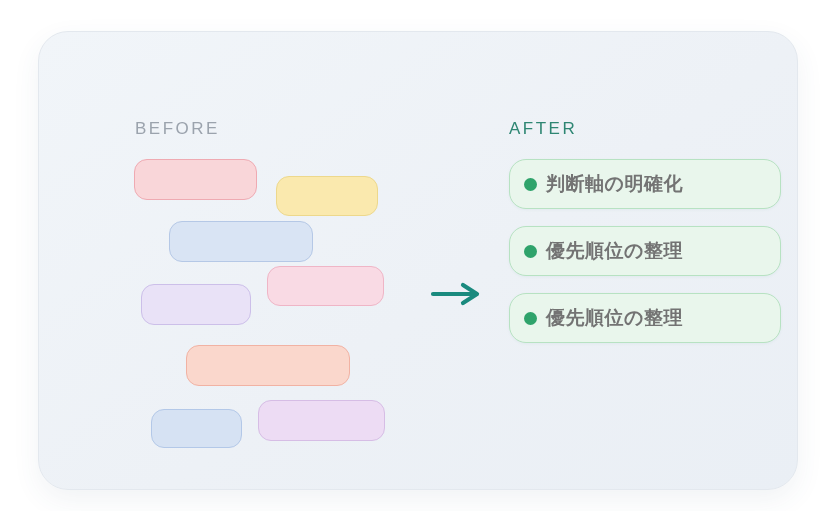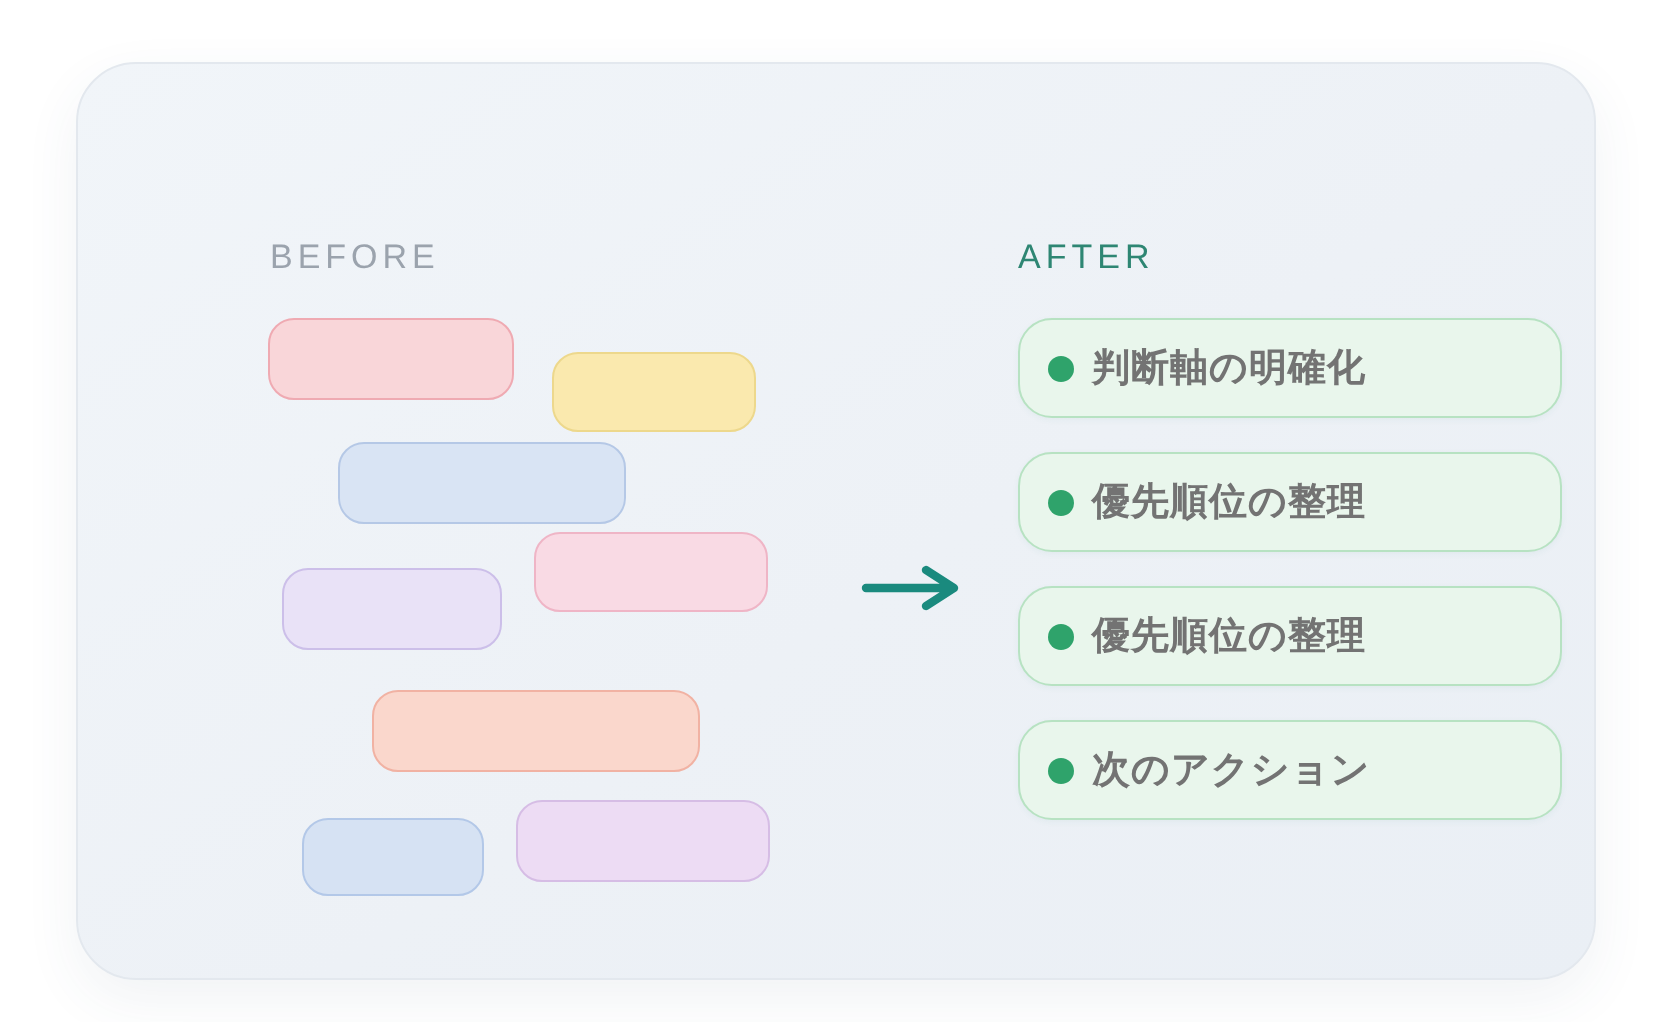--- a/index.html
+++ b/index.html
@@ -127,20 +127,16 @@
         <span class="after-item-label">判断軸の明確化</span>
       </div>
       <div class="after-item">
         <span class="bullet"></span>
         <span class="after-item-label">優先順位の整理</span>
       </div>
       <div class="after-item">
         <span class="bullet"></span>
         <span class="after-item-label">優先順位の整理</span>
       </div>
-      <div class="after-item">
-        <span class="bullet"></span>
-        <span class="after-item-label">次のアクション</span>
-      </div>
     </div>
 
   </div>
 </div>
 
 </body></html>

